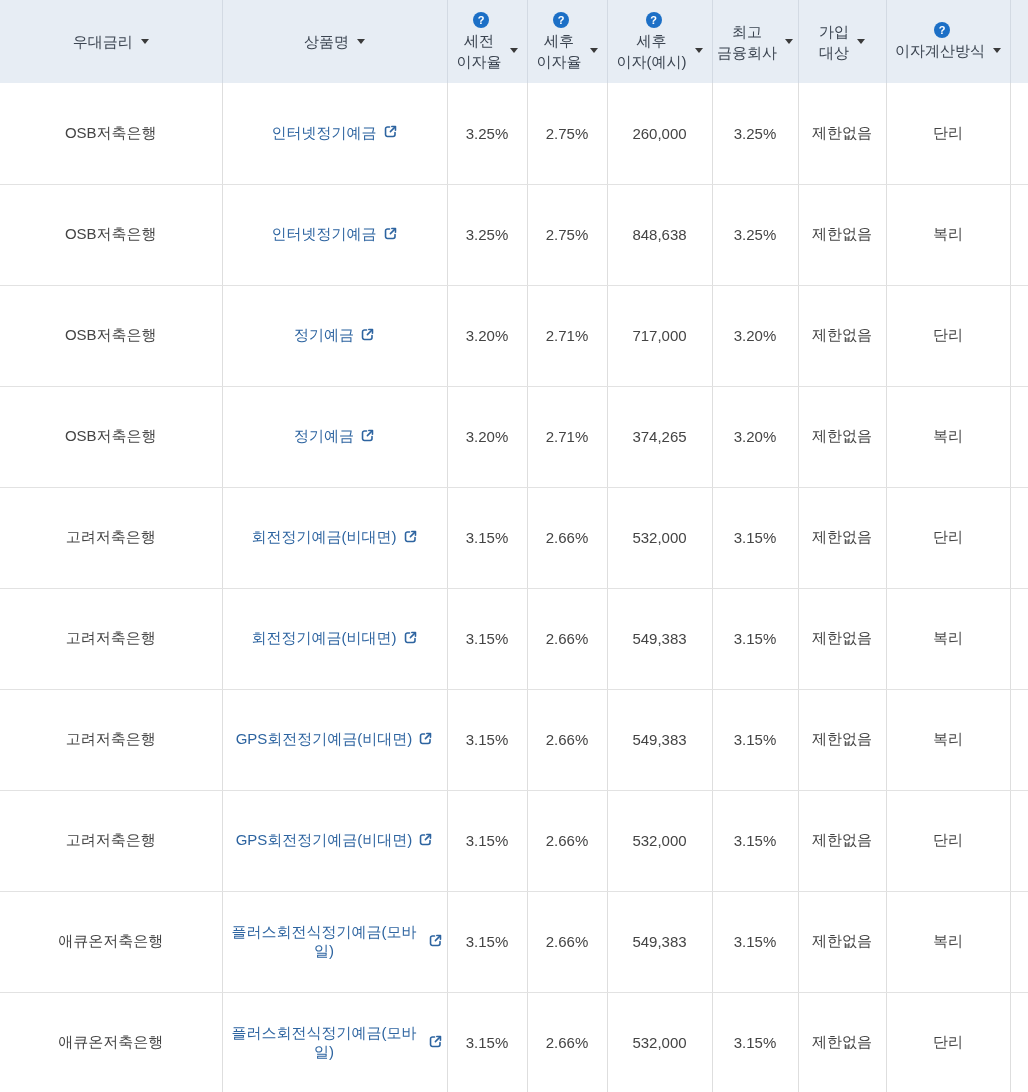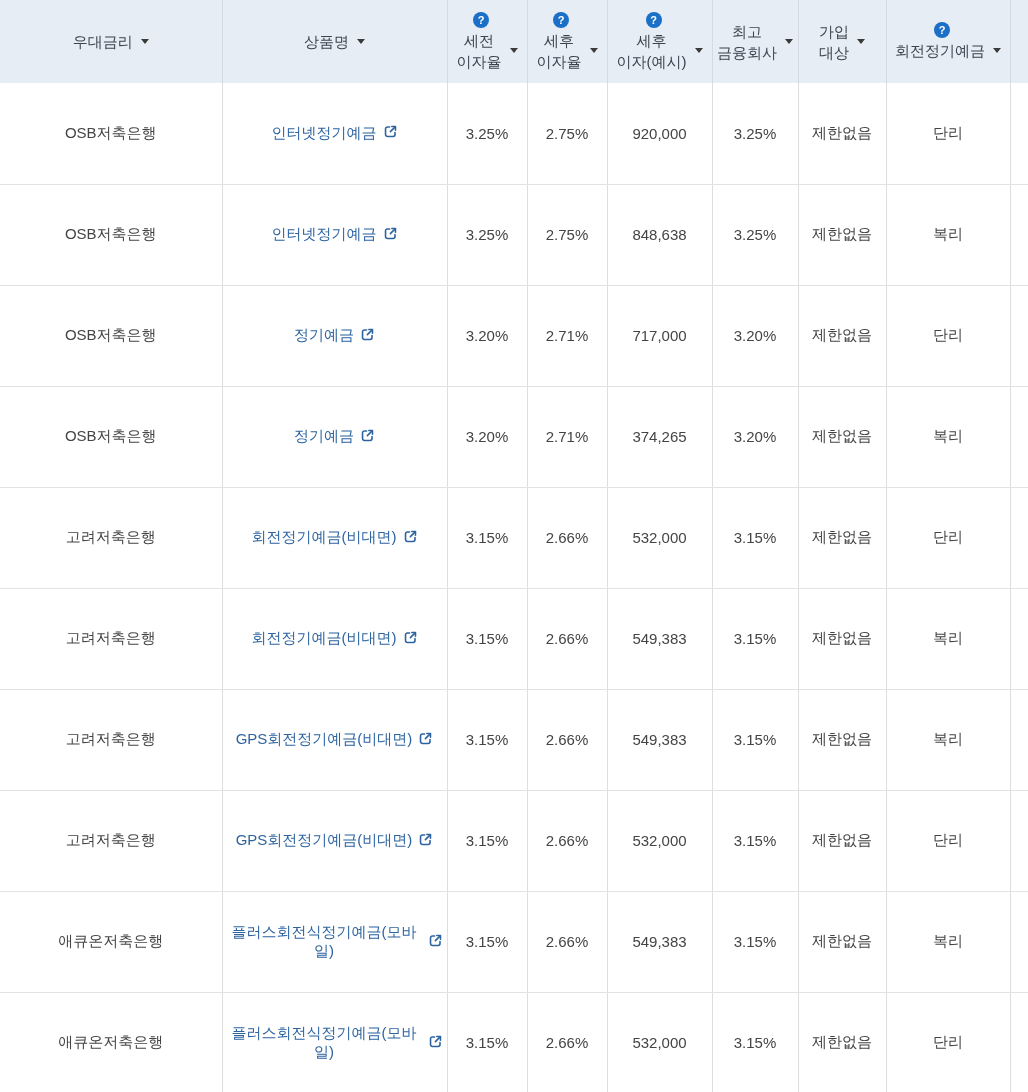--- a/index.html
+++ b/index.html
@@ -189,21 +189,21 @@
             </div>
             <span class="sort-arrow"></span>
           </div>
         </div>
       </th>
       <th>
         <div class="th-inner">
           <span class="th-help">?</span>
           <div class="th-label">
             <div class="th-lines">
-                  <span>회전정기예금</span>
+                  <span>이자계산방식</span>
                 </div>
             <span class="sort-arrow"></span>
           </div>
         </div>
       </th>
       <th></th>
     </tr>
   </thead>
   <tbody>
 
@@ -216,21 +216,21 @@
               <svg width="15" height="15" viewBox="0 0 16 16" fill="none" stroke="currentColor" stroke-width="1.7" stroke-linecap="round" stroke-linejoin="round">
                 <path d="M7 3.2 H4.7 A2 2 0 0 0 2.7 5.2 V11.3 A2 2 0 0 0 4.7 13.3 H10.8 A2 2 0 0 0 12.8 11.3 V9"></path>
                 <path d="M9.4 2.7 H13.3 V6.6"></path>
                 <path d="M12.9 3.1 L7.9 8.1"></path>
               </svg>
             </span>
           </a>
         </td>
         <td>3.25%</td>
         <td>2.75%</td>
-        <td>920,000</td>
+        <td>260,000</td>
         <td>3.25%</td>
         <td>제한없음</td>
         <td>단리</td>
         <td></td>
       </tr>
 
       <tr>
         <td>OSB저축은행</td>
         <td>
           <a class="product-link">

